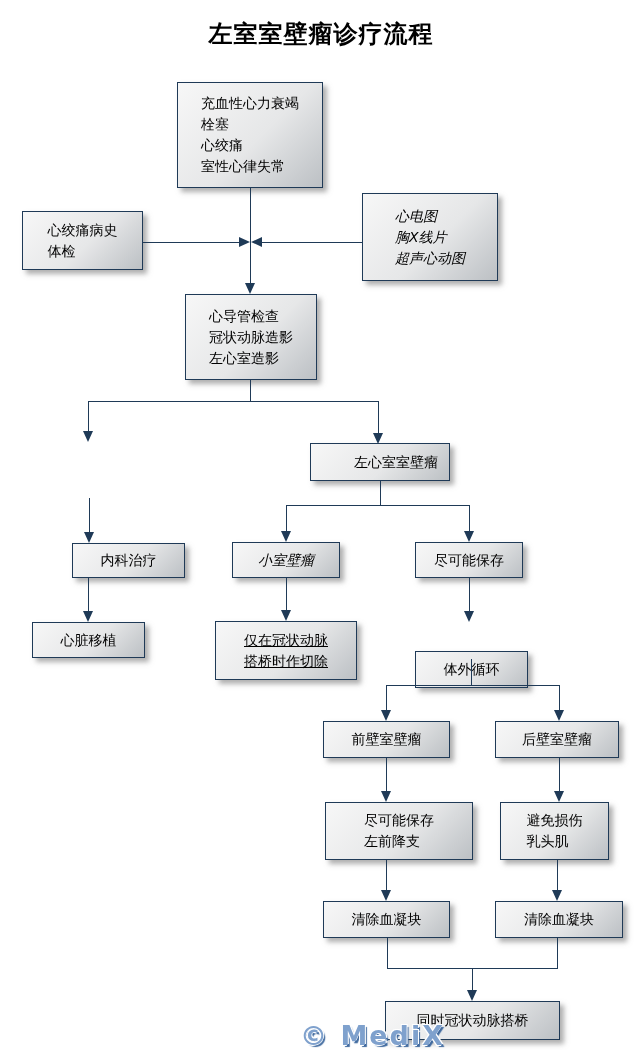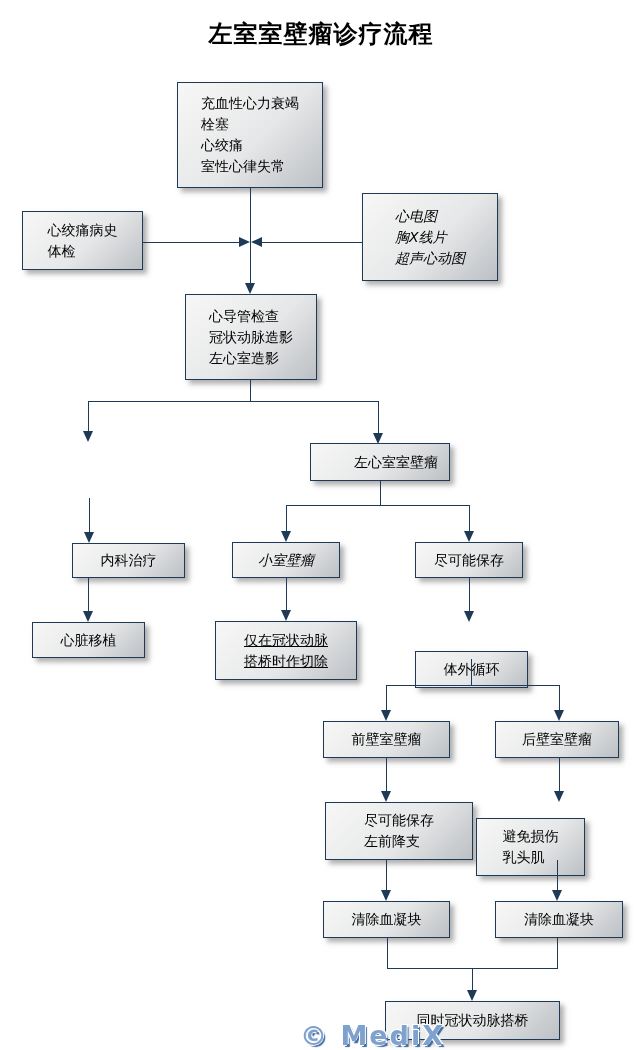--- a/index.html
+++ b/index.html
@@ -93,21 +93,21 @@
   <div class="node center" style="left:323px;top:721px;width:127px;height:37px;">
     <span class="txt">前壁室壁瘤</span>
   </div>
   <div class="node center" style="left:495px;top:721px;width:124px;height:37px;">
     <span class="txt">后壁室壁瘤</span>
   </div>
   <div class="node" style="left:325px;top:802px;width:148px;height:58px;">
     <span class="txt">尽可能保存
 左前降支</span>
   </div>
-  <div class="node" style="left:476px;top:802px;width:109px;height:58px;margin-top:16px;">
+  <div class="node" style="left:500px;top:802px;width:109px;height:58px;">
     <span class="txt">避免损伤
 乳头肌</span>
   </div>
   <div class="node center" style="left:323px;top:901px;width:127px;height:37px;">
     <span class="txt">清除血凝块</span>
   </div>
   <div class="node center" style="left:495px;top:901px;width:128px;height:37px;">
     <span class="txt">清除血凝块</span>
   </div>
   <div class="node center" style="left:385px;top:1001px;width:175px;height:39px;">

